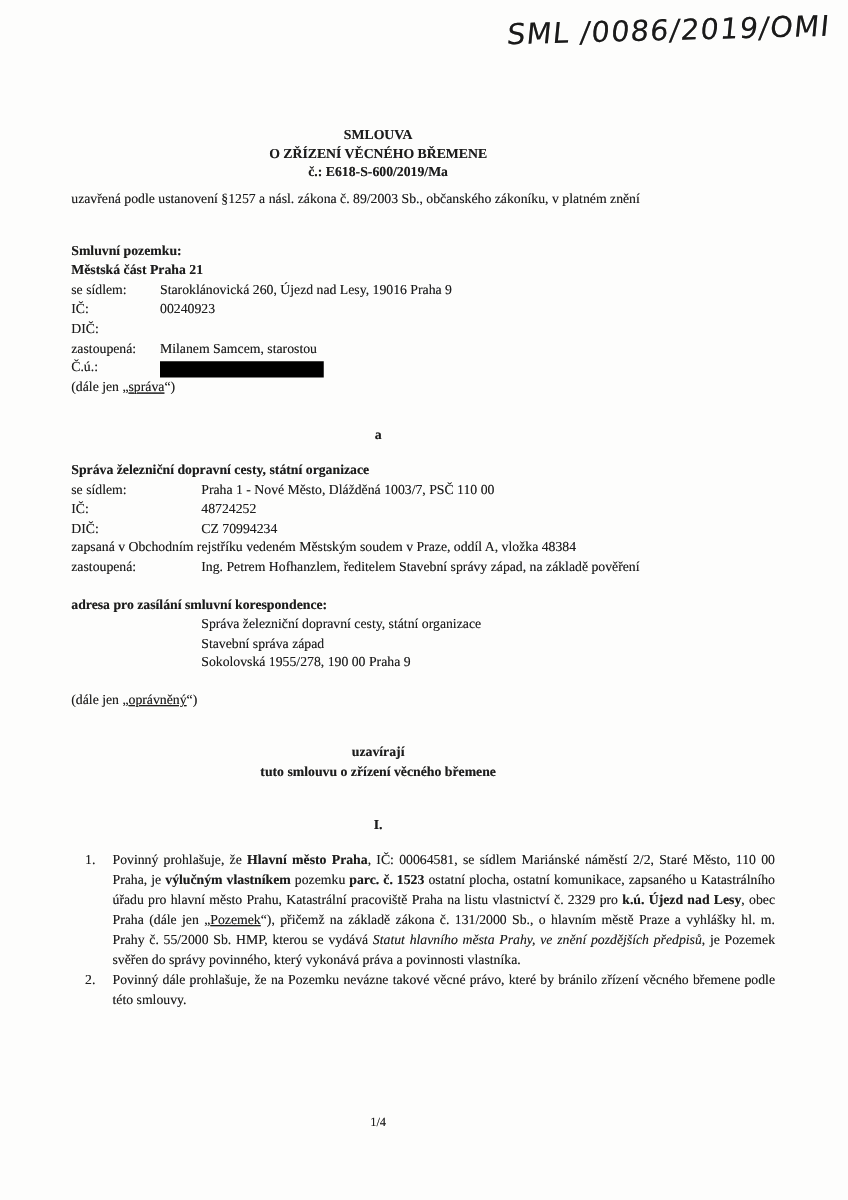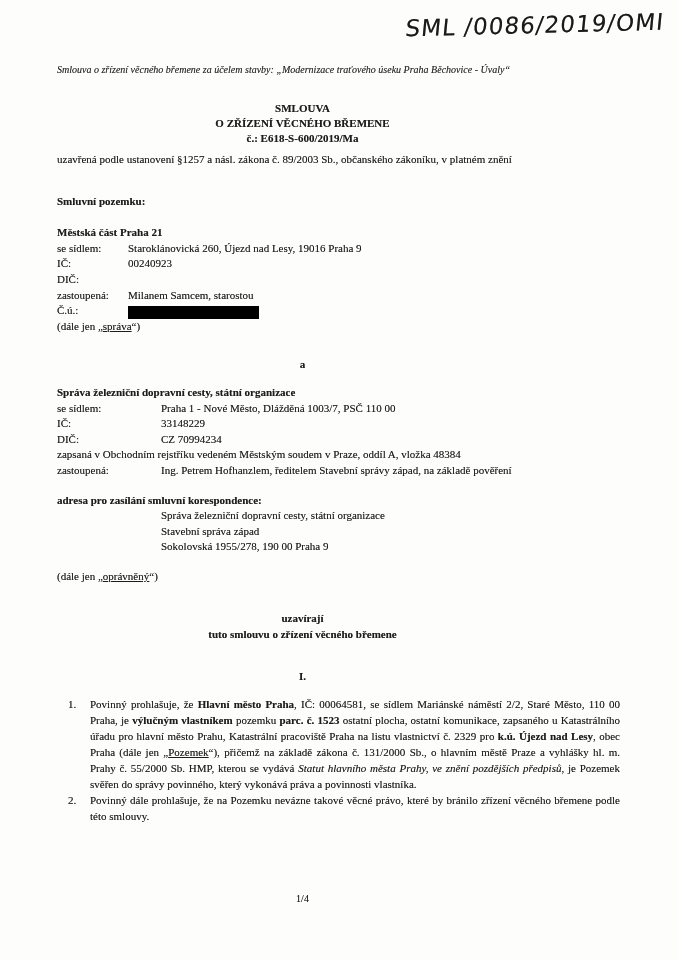--- a/index.html
+++ b/index.html
@@ -27,21 +27,21 @@
   }
   .content{
     position:absolute;left:57px;right:58px;top:0;
     font-size:11px;line-height:15.6px;
   }
   .doc-center{text-align:center;padding-right:72px;}
   .b{font-weight:700;}
   .title-block{margin-top:101px;font-weight:700;line-height:15px;}
   .intro{margin:6px 0 0 0;text-align:justify;}
   .parties-heading{margin-top:26px;font-weight:700;}
-  .party1{margin-top:16px;}
+  .party1{}
   .row{display:flex;}
   .lbl1{width:71px;flex:none;}
   .lbl2{width:104px;flex:none;}
   .val{flex:1;}
   .just{text-align:justify;}
   .redaction{display:inline-block;width:131px;height:13px;background:#000;margin-top:1px;vertical-align:middle;}
   .connector{margin-top:23px;font-weight:700;}
   .party2{margin-top:12px;}
   .corr{margin-top:14px;}
   .corr-indent{margin-left:104px;}
@@ -57,21 +57,20 @@
     text-align:center;padding-right:72px;font-size:10px;
   }
 </style>
 </head>
 <body>
 
 <div class="page">
 
   <div class="annotation">SML /0086/2019/OMI</div>
 
-  <div class="header-note">Smlouva o zřízení věcného břemene za účelem stavby: „Modernizace traťového úseku Praha Běchovice - Úvaly“</div>
 
   <div class="content">
 
     <div class="title-block doc-center">
       <div>SMLOUVA</div>
       <div>O ZŘÍZENÍ VĚCNÉHO BŘEMENE</div>
       <div>č.: E618-S-600/2019/Ma</div>
     </div>
 
     <p class="intro">uzavřená podle ustanovení §1257 a násl. zákona č. 89/2003 Sb., občanského zákoníku, v platném znění</p>
@@ -105,21 +104,21 @@
     <div class="connector doc-center">a</div>
 
     <div class="party2">
       <div class="b">Správa železniční dopravní cesty, státní organizace</div>
       <div class="row">
         <span class="lbl2">se sídlem:</span>
         <span class="val">Praha 1 - Nové Město, Dlážděná 1003/7, PSČ 110 00</span>
       </div>
       <div class="row">
         <span class="lbl2">IČ:</span>
-        <span class="val">33148229</span>
+        <span class="val">48724252</span>
       </div>
       <div class="row">
         <span class="lbl2">DIČ:</span>
         <span class="val">CZ 70994234</span>
       </div>
       <div>zapsaná v Obchodním rejstříku vedeném Městským soudem v Praze, oddíl A, vložka 48384</div>
       <div class="row">
         <span class="lbl2">zastoupená:</span>
         <span class="val just">Ing. Petrem Hofhanzlem, ředitelem Stavební správy západ, na základě pověření</span>
       </div>

